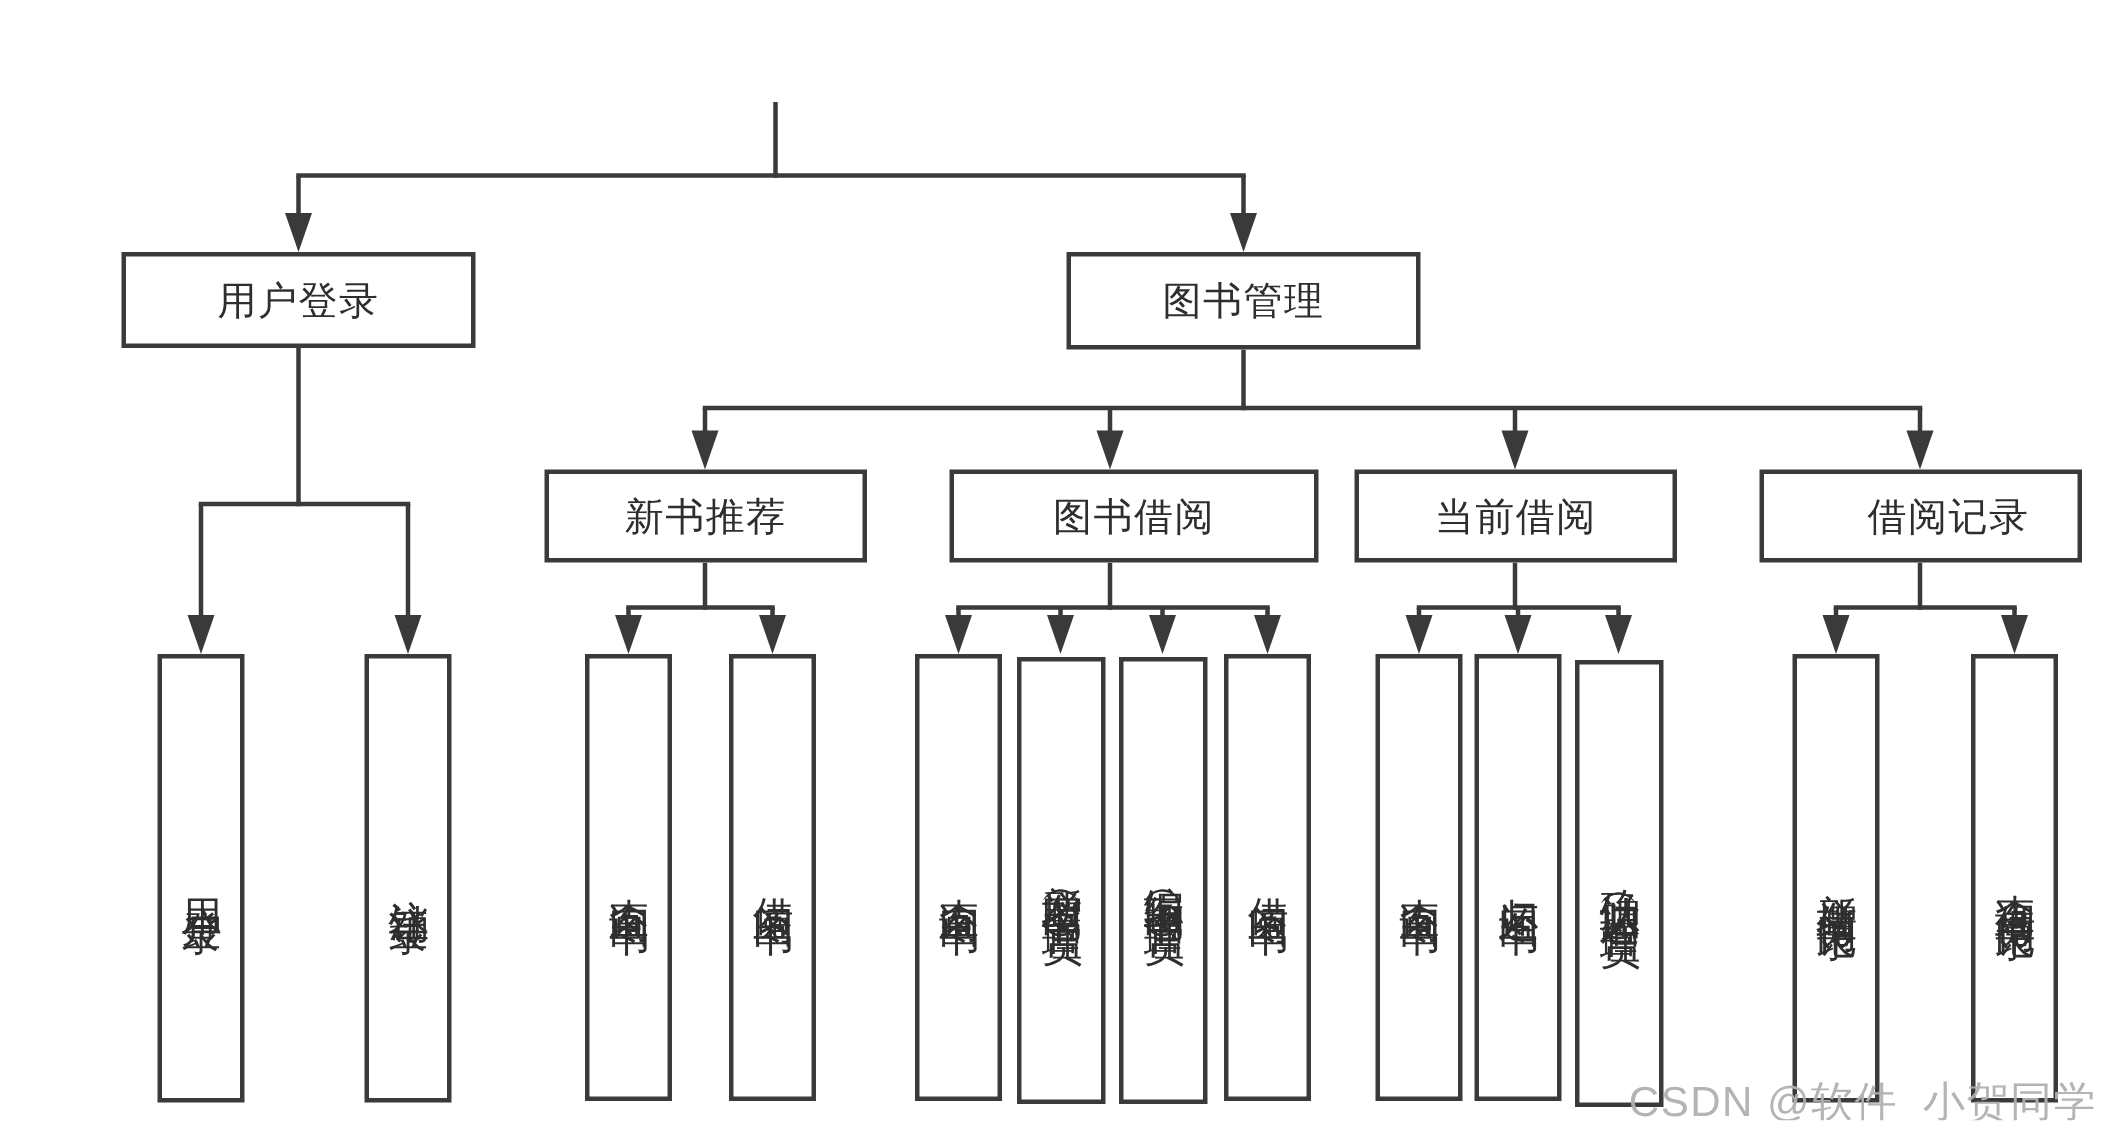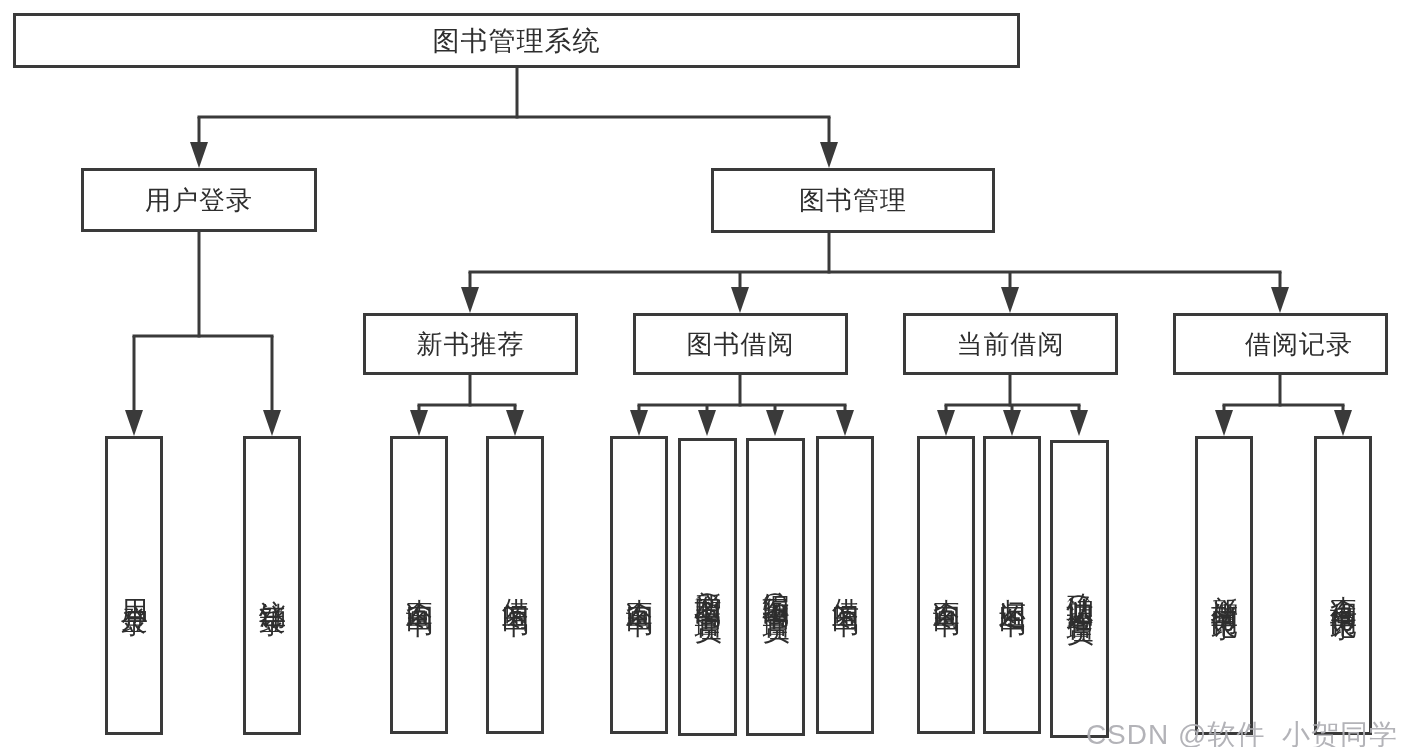--- a/index.html
+++ b/index.html
@@ -115,27 +115,26 @@
       <polygon points="766,410 784,410 775,436"></polygon>
       <polygon points="836,410 854,410 845,436"></polygon>
       <polygon points="937,410 955,410 946,436"></polygon>
       <polygon points="1003,410 1021,410 1012,436"></polygon>
       <polygon points="1070,410 1088,410 1079,436"></polygon>
       <polygon points="1215,410 1233,410 1224,436"></polygon>
       <polygon points="1334,410 1352,410 1343,436"></polygon>
     </g>
   </svg>
 
-  <div class="node h-node root-node" style="left:13px; top:13px; width:1007px; height:55px;">图书管理系统</div>
 
   <div class="node h-node" style="left:81px; top:168px; width:236px; height:64px;">用户登录</div>
-  <div class="node h-node" style="left:711px; top:168px; width:284px; height:65px;">图书管理</div>
+  <div class="node h-node" style="left:711px; top:168px; width:236px; height:65px;">图书管理</div>
 
   <div class="node h-node" style="left:363px; top:313px; width:215px; height:62px;text-align:right;">新书推荐</div>
-  <div class="node h-node" style="left:633px; top:313px; width:215px; height:62px;">图书借阅</div>
+  <div class="node h-node" style="left:633px; top:313px; width:246px; height:62px;">图书借阅</div>
   <div class="node h-node" style="left:903px; top:313px; width:215px; height:62px;text-align:center;">当前借阅</div>
   <div class="node h-node" style="left:1173px; top:313px; width:215px; height:62px;padding-left:37px;">借阅记录</div>
 
   <div class="node v-node" style="left:105px; top:436px; width:58px; height:299px;">用户登录</div>
   <div class="node v-node" style="left:243px; top:436px; width:58px; height:299px;">注销登录</div>
 
   <div class="node v-node" style="left:390px; top:436px; width:58px; height:298px;">查询图书</div>
   <div class="node v-node" style="left:486px; top:436px; width:58px; height:298px;">借阅图书</div>
 
   <div class="node v-node" style="left:610px; top:436px; width:58px; height:298px;">查询图书</div>

